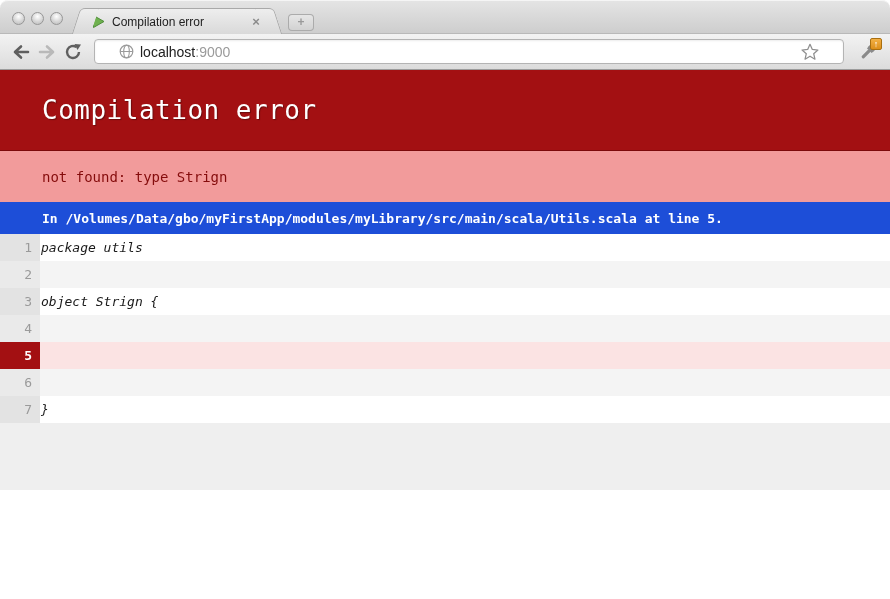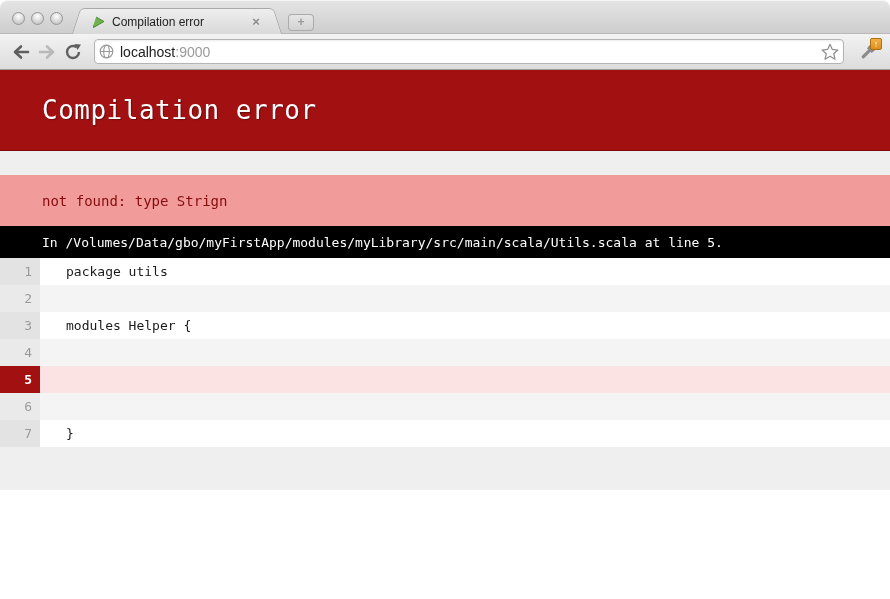--- a/index.html
+++ b/index.html
@@ -67,21 +67,21 @@
     background: linear-gradient(#f3f3f3, #dcdcdc);
     border-bottom: 1px solid #9b9b9b;
     display: flex; align-items: center;
     padding: 0 8px;
   }
   .nav-btn { width: 26px; height: 26px; display: flex; align-items: center; justify-content: center; flex: 0 0 auto; }
   .urlbar {
     flex: 1 1 auto; height: 25px; margin: 0 10px 0 8px;
     background: #fff; border: 1px solid #b4b4b4; border-radius: 4px;
     box-shadow: inset 0 1px 2px rgba(0,0,0,0.08);
-    display: flex; align-items: center; padding: 0 2px; justify-content: center;
+    display: flex; align-items: center; padding: 0 22px; justify-content: center;
   }
   .urlbar .globe { margin: 0 6px 0 2px; flex: 0 0 auto; }
   .url-text { font-size: 14px; color: #202020; flex: 1 1 auto; white-space: nowrap; }
   .url-port { color: #9a9a9a; }
   .star-btn { flex: 0 0 auto; width: 22px; height: 22px; display: flex; align-items: center; justify-content: center; }
   .wrench-btn { position: relative; width: 28px; height: 28px; flex: 0 0 auto; display: flex; align-items: center; justify-content: center; }
   .wrench-badge {
     position: absolute; top: 0; right: 0;
     width: 12px; height: 12px;
     background: linear-gradient(#f3b044, #dd8f1a);
@@ -94,36 +94,36 @@
   .error-header {
     height: 81px; background: #A31012; color: #fff;
     display: flex; align-items: center;
     padding-left: 42px; font-size: 26px; letter-spacing: 0.5px;
     text-shadow: 1px 1px 1px rgba(0,0,0,0.35);
     border-bottom: 1px solid #7c0a0b;
   }
   .error-detail {
     height: 51px; background: #F29B9B; color: #850C0C;
     display: flex; align-items: center;
-    padding-left: 42px; font-size: 14px; margin-top: 24px;
+    padding-left: 42px; font-size: 14px;
   }
   .error-location {
-    height: 32px; background: #000000; color: #fff;
-    display: flex; align-items: center;
-    padding-left: 42px; font-size: 13px; font-weight: normal;
+    height: 32px; background: #1d4ed8; color: #fff;
+    display: flex; align-items: center;
+    padding-left: 42px; font-size: 13px; font-weight: bold;
   }
 
   .source { font-size: 13px; }
   .src-row { display: flex; height: 27px; align-items: center; }
   .line-no {
     width: 40px; flex: 0 0 auto; align-self: stretch;
     display: flex; align-items: center; justify-content: flex-end;
     padding-right: 8px; color: #9a9a9a;
   }
-  .line-code { white-space: pre; padding-left: 26px; color: #1a1a1a; }
+  .line-code { white-space: pre; padding-left: 1px; color: #1a1a1a; font-style: italic; }
   .src-row.odd  { background: #ffffff; }
   .src-row.odd .line-no  { background: #e3e3e3; }
   .src-row.even { background: #f4f4f4; }
   .src-row.even .line-no { background: #eaeaea; }
   .src-row.error { background: #FBE3E3; }
   .src-row.error .line-no { background: #A31012; color: #fff; font-weight: bold; }
   .src-row.error .line-code { color: #A31012; }
   .error-marker { background: #970D0D; color: #ffffff; }
 
   .page-filler { height: 175px; background: #efefef; position: relative; }
@@ -204,21 +204,21 @@
         <div class="src-row odd">
           <span class="line-no">1</span>
           <span class="line-code">package utils</span>
         </div>
         <div class="src-row even">
           <span class="line-no">2</span>
           <span class="line-code"></span>
         </div>
         <div class="src-row odd">
           <span class="line-no">3</span>
-          <span class="line-code">modules Helper {</span>
+          <span class="line-code">object Strign {</span>
         </div>
         <div class="src-row even">
           <span class="line-no">4</span>
           <span class="line-code"></span>
         </div>
         <div class="src-row error">
           <span class="line-no">5</span>
         </div>
         <div class="src-row even">
           <span class="line-no">6</span>

